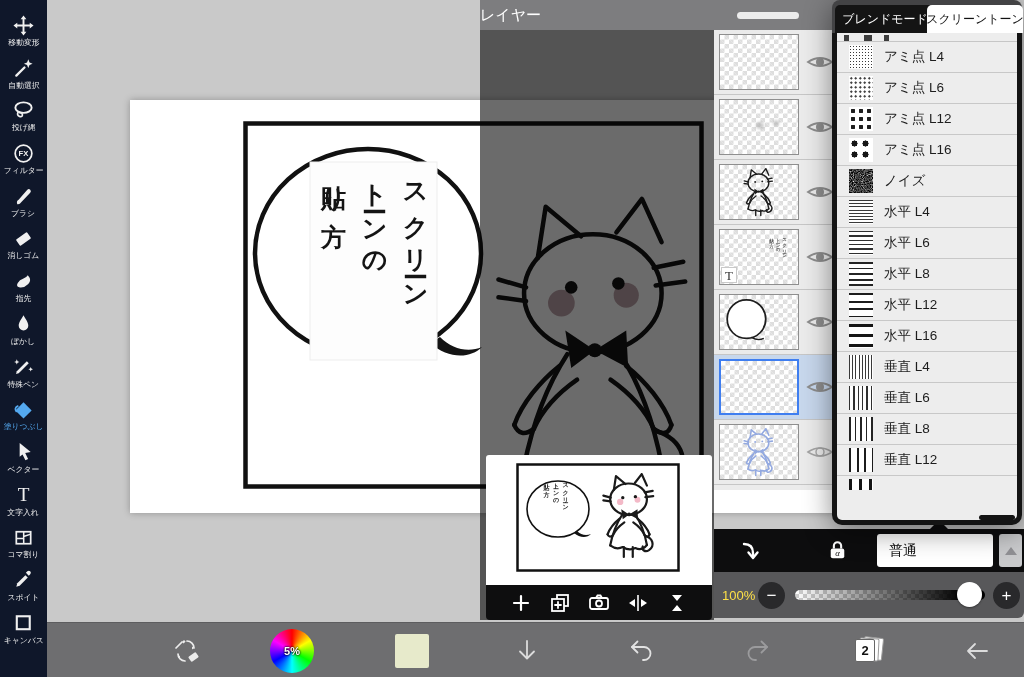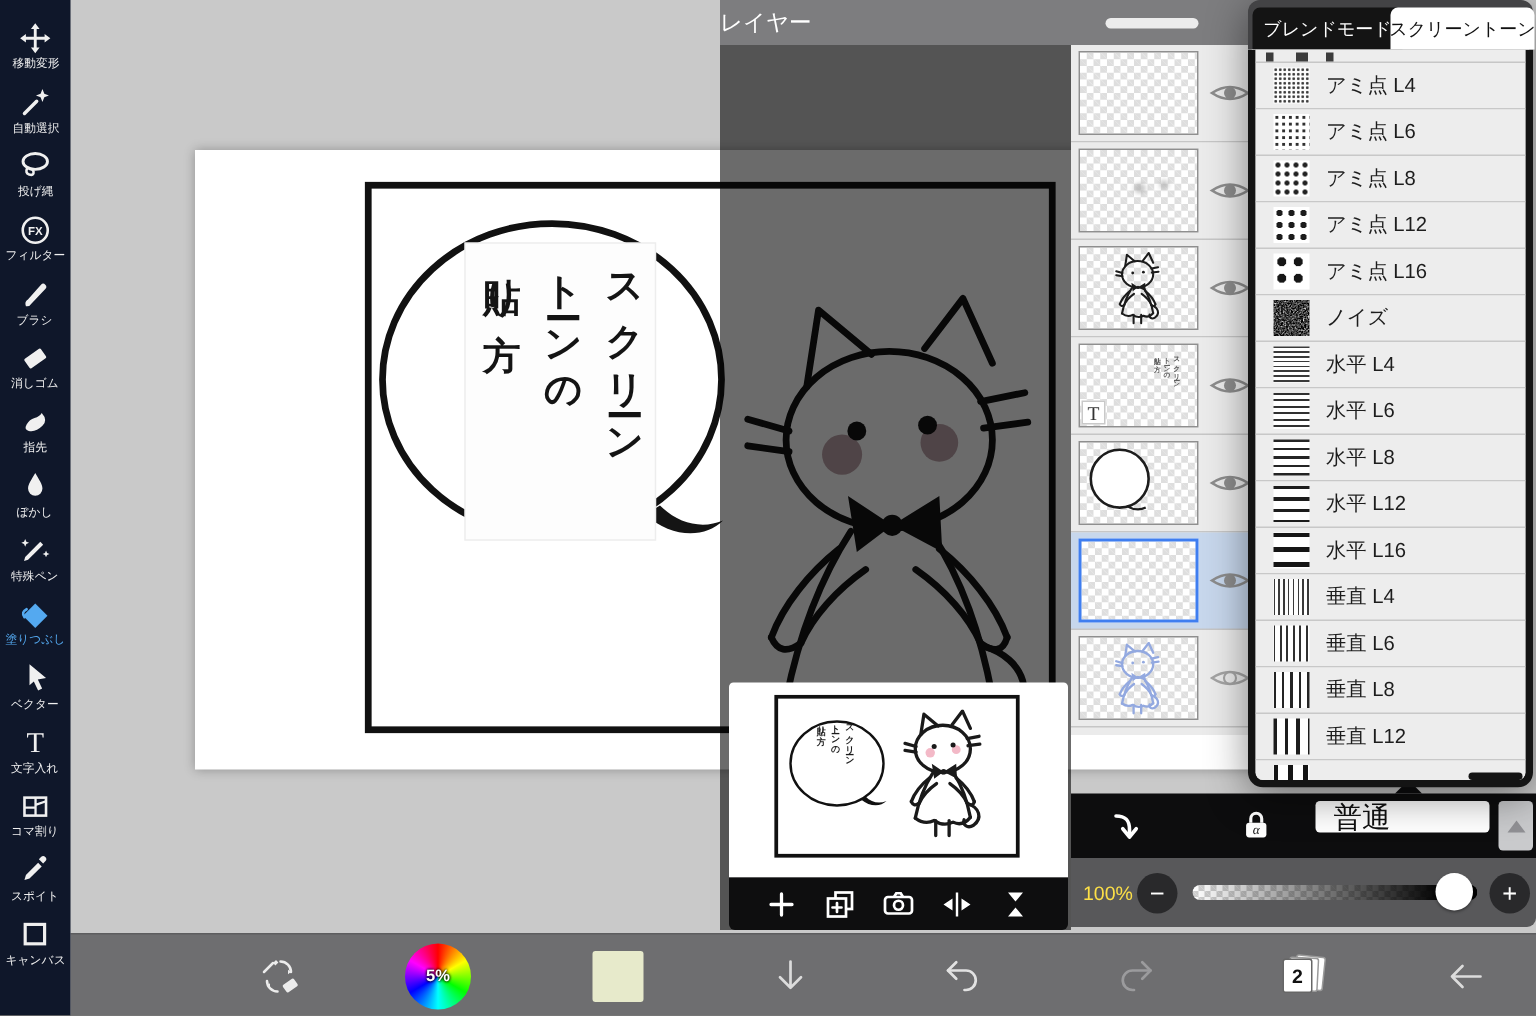--- a/index.html
+++ b/index.html
@@ -59,22 +59,22 @@
     font-weight:700;line-height:9.5px;color:#1c1c1c;z-index:9;}
   .panel-toolbar{left:486px;top:585px;width:226px;height:35px;background:#0e0e0f;z-index:9;
     display:flex;align-items:center;justify-content:center;gap:9px;border-radius:0 0 4px 4px;}
   .pt-btn{width:30px;height:28px;display:flex;align-items:center;justify-content:center;cursor:pointer;}
 
   
   .clip-bar{left:714px;top:529px;width:310px;height:43px;background:#0d0d0e;z-index:8;
     display:flex;align-items:center;}
   .caret-up{position:absolute;left:216px;top:-9px;width:0;height:0;
     border-left:9px solid transparent;border-right:9px solid transparent;border-bottom:9px solid #0d0d0e;}
-  .blend-select{position:absolute;left:163px;top:5px;width:116px;height:21px;background:#fff;
-    border-radius:3px;font-size:19px;color:#111;display:flex;align-items:center;padding-left:12px;cursor:pointer;}
+  .blend-select{position:absolute;left:163px;top:5px;width:116px;height:33px;background:#fff;
+    border-radius:3px;font-size:14px;color:#111;display:flex;align-items:center;padding-left:12px;cursor:pointer;}
   .blend-up-btn{position:absolute;left:285px;top:5px;width:23px;height:33px;background:#c9cacc;
     border-radius:3px;display:flex;align-items:center;justify-content:center;cursor:pointer;}
   .blend-up-btn i{width:0;height:0;border-left:6px solid transparent;border-right:6px solid transparent;
     border-bottom:8px solid #909094;}
   .cb-icon{width:40px;display:flex;justify-content:center;cursor:pointer;}
   .cb-icon.clip{margin-left:16px;}
   .cb-icon.lock{margin-left:47px;}
 
   
   .opacity-bar{left:714px;top:572px;width:310px;height:46px;background:#58585a;z-index:8;
@@ -386,24 +386,20 @@
       <div id="tone-rows">
           <div class="tone-row">
             <span class="sw sw-dots-l4"></span>
             <span class="tone-label">アミ点 L4</span>
           </div>
           <div class="tone-row">
             <span class="sw sw-dots-l6"></span>
             <span class="tone-label">アミ点 L6</span>
           </div>
           <div class="tone-row">
-            <span class="sw sw-dots-l8"></span>
-            <span class="tone-label">アミ点 L8</span>
-          </div>
-          <div class="tone-row">
             <span class="sw sw-dots-l12"></span>
             <span class="tone-label">アミ点 L12</span>
           </div>
           <div class="tone-row">
             <span class="sw sw-dots-l16"></span>
             <span class="tone-label">アミ点 L16</span>
           </div>
           <div class="tone-row">
             <span class="sw sw-noise"><svg width="24" height="24">
                 <filter id="nz">

